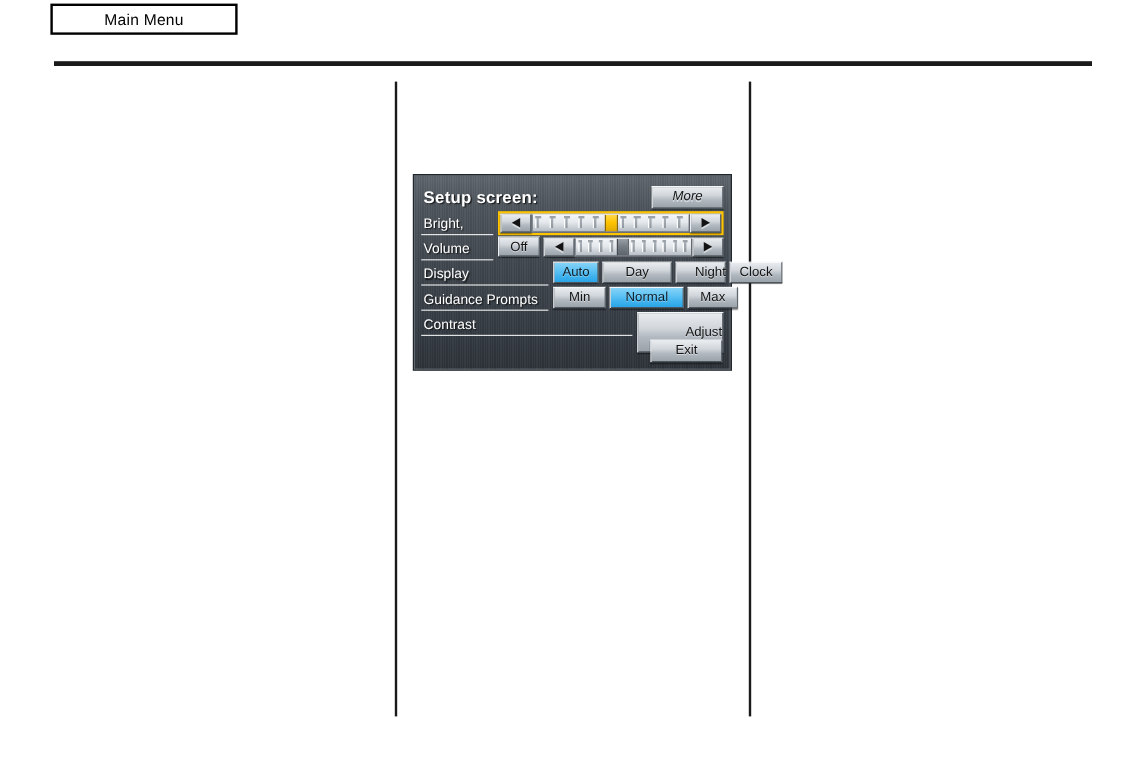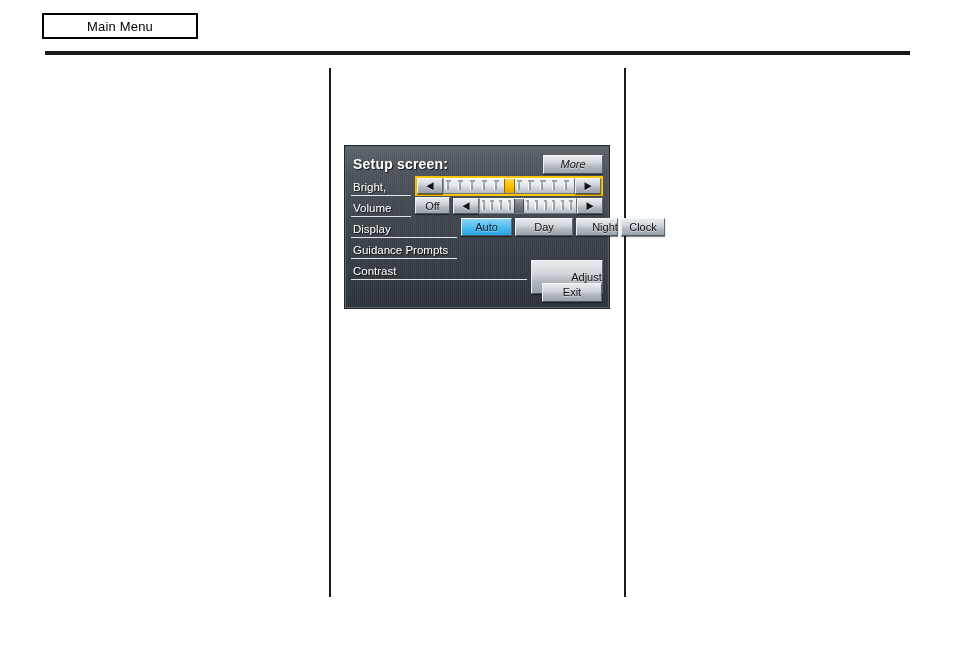--- a/index.html
+++ b/index.html
@@ -12,21 +12,21 @@
     height: 652px;
     position: relative;
     font-family: "Liberation Sans", sans-serif;
     overflow: hidden;
   }
 
   
   #main-menu-box {
     position: absolute;
     left: 42px;
-    top: 13px;
+    top: 3px;
     width: 152px;
     height: 22px;
     border: 2px solid #000;
     background: #fff;
     display: flex;
     align-items: center;
     justify-content: center;
   }
   #main-menu-box .label {
     font-size: 13px;
@@ -238,21 +238,21 @@
   }
 
   #bright-slider { width: 202px; margin-left: 2px; }
   #btn-volume-off { width: 38px; height: 17px; margin-left: 2px; }
   #volume-slider { width: 165px; margin-left: 3px; }
 
   
   .opt-group { display: flex; gap: 3px; margin-left: 2px; }
   #display-opts .btn    { height: 18px; }
   #guidance-opts .btn   { height: 18px; }
-  #btn-display-auto  { width: 51px; }
+  #btn-display-auto  { width: 38px; }
   #btn-display-day   { width: 58px; }
   #btn-display-night { width: 42px; padding-left: 16px; }
   #btn-display-clock { width: 44px; }
   #btn-guid-min      { width: 44px; }
   #btn-guid-normal   { width: 62px; }
   #btn-guid-max      { width: 42px; }
 
   #btn-adjust { width: 80px; height: 34px; margin-left: 2px; padding-left: 39px; }
 
   
@@ -340,20 +340,25 @@
     <div class="opt-group" id="display-opts">
       <span class="btn sel" id="btn-display-auto">Auto</span>
       <span class="btn" id="btn-display-day">Day</span>
       <span class="btn" id="btn-display-night">Night</span>
       <span class="btn" id="btn-display-clock">Clock</span>
     </div>
   </div>
 
   <div class="row">
     <span class="row-label lbl-w4">Guidance Prompts</span>
+    <div class="opt-group" id="guidance-opts">
+      <span class="btn" id="btn-guid-min">Min</span>
+      <span class="btn sel" id="btn-guid-normal">Normal</span>
+      <span class="btn" id="btn-guid-max">Max</span>
+    </div>
   </div>
 
   <div class="row">
     <span class="row-label lbl-w5">Contrast</span>
     <span class="btn" id="btn-adjust">Adjust</span>
   </div>
 
   <div id="exit-row">
     <span class="btn" id="btn-exit">Exit</span>
   </div>

